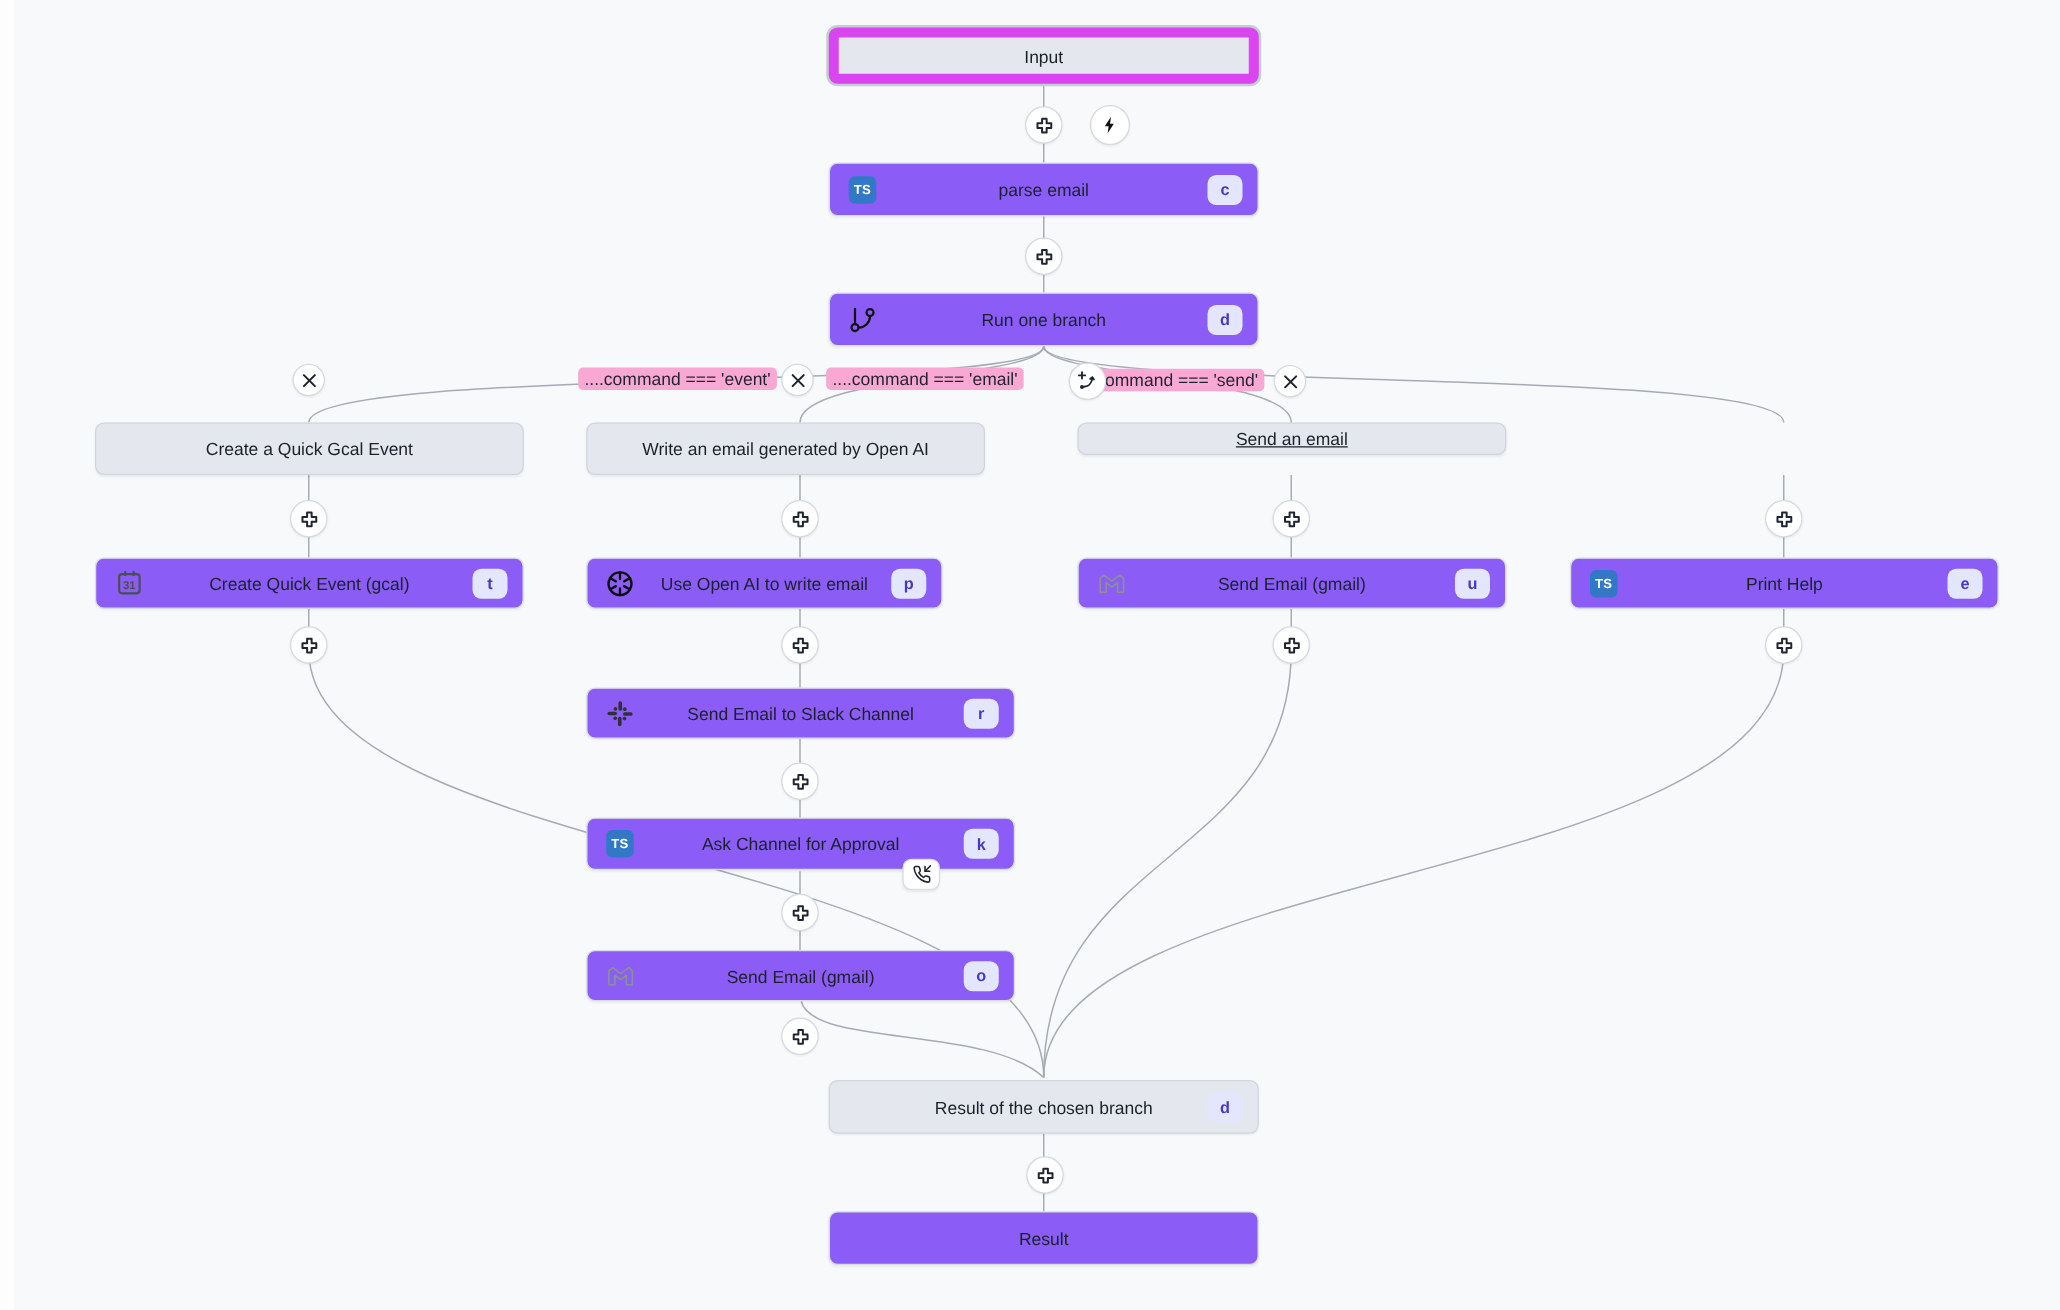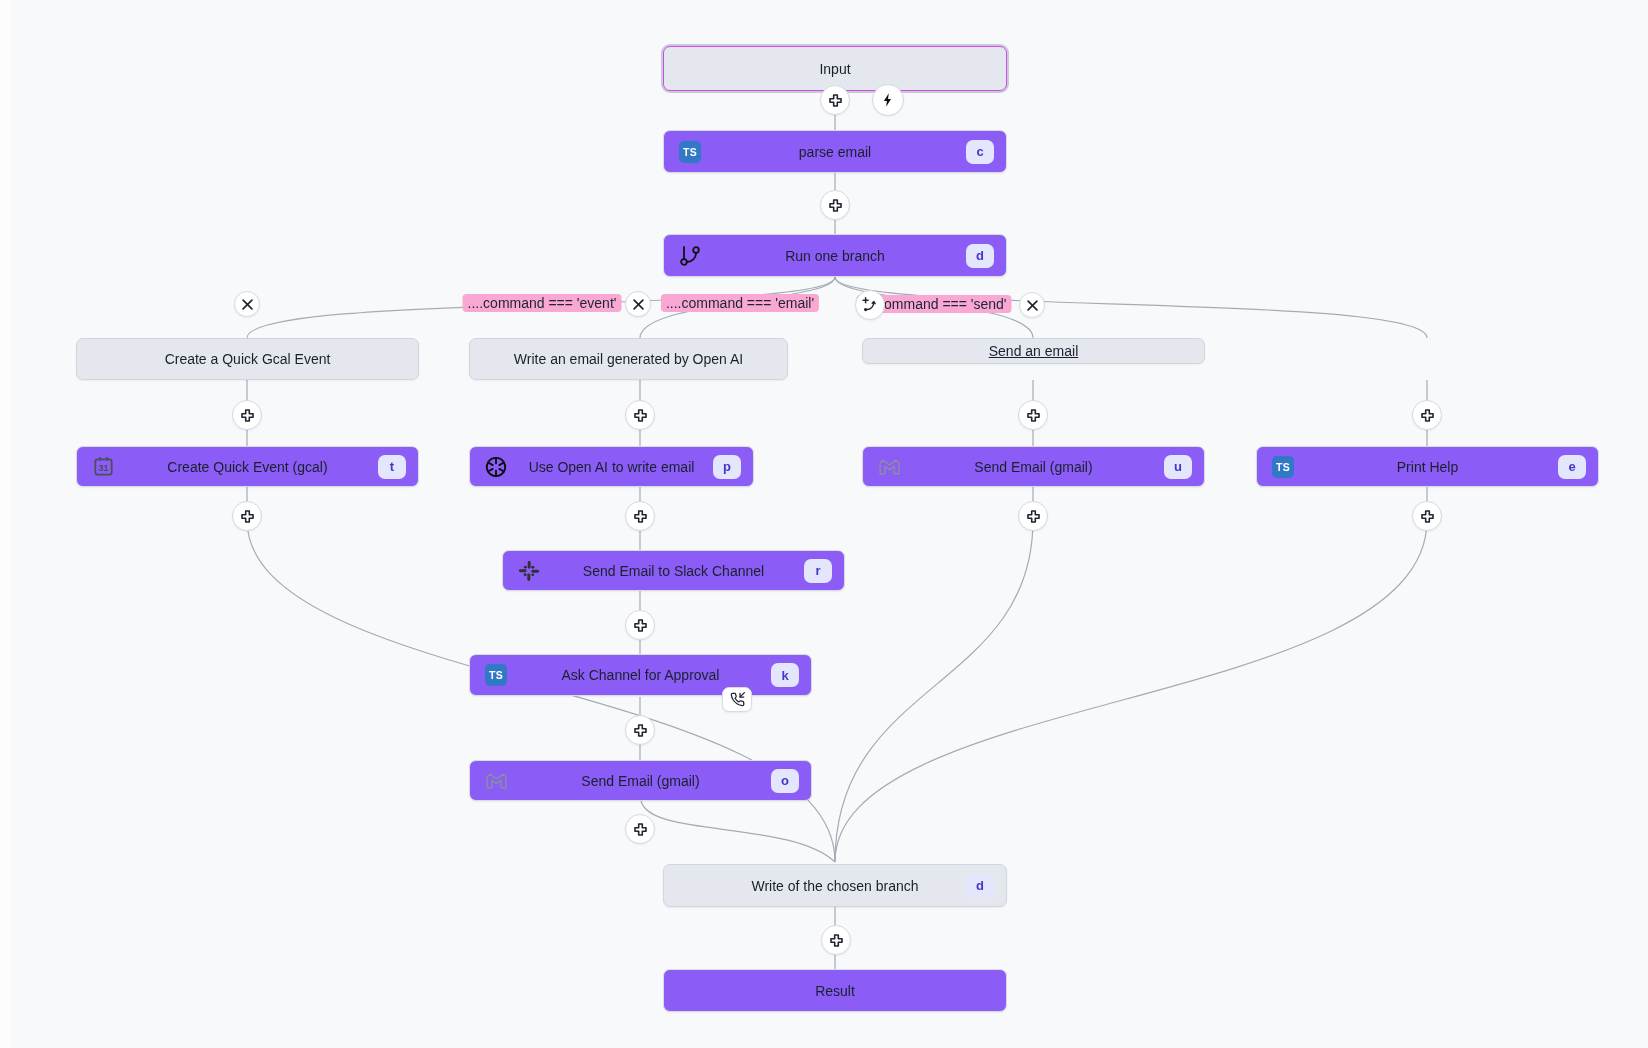--- a/index.html
+++ b/index.html
@@ -20,23 +20,22 @@
     border:1px solid #d9dde3;
     border-radius:7px;
     box-shadow:0 1px 2px rgba(16,24,40,.06);
     display:flex;align-items:center;justify-content:center;
     font-size:14px;color:#1a212c;
     box-sizing:border-box;
   }
   .node .title{white-space:nowrap;}
   .virtual{background:#e4e8ee;border-color:#cfd6de;}
   .selected{
-    border:1px solid #d946ef;
+    border:8px solid #d946ef;
     box-shadow:0 0 0 2px #c6ccd4;
-    margin-top:24px;
   }
   .icon-slot{
     position:absolute;left:13px;top:50%;transform:translateY(-50%);
     width:26px;height:26px;display:flex;align-items:center;justify-content:center;
   }
   .badge{
     position:absolute;right:12px;top:50%;transform:translateY(-50%);
     min-width:28px;height:24px;border-radius:7px;
     background:#e3e6fc;color:#4338c8;
     font-weight:bold;font-size:13px;
@@ -280,21 +279,21 @@
       <svg width="17" height="17" viewBox="0 0 16 16">
         <path d="M6.3 2.8 h3.4 v3.5 h3.5 v3.4 h-3.5 v3.5 h-3.4 v-3.5 H2.8 V6.3 h3.5 Z" fill="#ffffff" stroke="#1f2430" stroke-width="1.5" stroke-linejoin="round"></path>
       </svg>
     </div>
   <div class="circle-btn" style="left:1427px;top:516px;">
       <svg width="17" height="17" viewBox="0 0 16 16">
         <path d="M6.3 2.8 h3.4 v3.5 h3.5 v3.4 h-3.5 v3.5 h-3.4 v-3.5 H2.8 V6.3 h3.5 Z" fill="#ffffff" stroke="#1f2430" stroke-width="1.5" stroke-linejoin="round"></path>
       </svg>
     </div>
 
-  <div class="node" style="left:469px;top:550px;width:343px;height:41px;margin-left:33px;">
+  <div class="node" style="left:469px;top:550px;width:343px;height:41px;">
     <span class="icon-slot">
       <svg width="22" height="22" viewBox="0 0 24 24" fill="#2f3136">
         <g>
             <rect x="10.6" y="1" width="3.2" height="8.4" rx="1.6"></rect>
             <rect x="6.4" y="6.2" width="3.2" height="3.2" rx="1.6"></rect>
           </g>
         <g transform="rotate(90 12 12)">
             <rect x="10.6" y="1" width="3.2" height="8.4" rx="1.6"></rect>
             <rect x="6.4" y="6.2" width="3.2" height="3.2" rx="1.6"></rect>
           </g>
@@ -349,21 +348,21 @@
     <span class="badge">o</span>
   </div>
 
   <div class="circle-btn" style="left:640px;top:829px;">
       <svg width="17" height="17" viewBox="0 0 16 16">
         <path d="M6.3 2.8 h3.4 v3.5 h3.5 v3.4 h-3.5 v3.5 h-3.4 v-3.5 H2.8 V6.3 h3.5 Z" fill="#ffffff" stroke="#1f2430" stroke-width="1.5" stroke-linejoin="round"></path>
       </svg>
     </div>
 
   <div class="node virtual" style="left:663px;top:864px;width:344px;height:43px;">
-    <span class="title">Write of the chosen branch</span>
+    <span class="title">Result of the chosen branch</span>
     <span class="badge">d</span>
   </div>
 
   <div class="circle-btn" style="left:836px;top:940px;">
       <svg width="17" height="17" viewBox="0 0 16 16">
         <path d="M6.3 2.8 h3.4 v3.5 h3.5 v3.4 h-3.5 v3.5 h-3.4 v-3.5 H2.8 V6.3 h3.5 Z" fill="#ffffff" stroke="#1f2430" stroke-width="1.5" stroke-linejoin="round"></path>
       </svg>
     </div>
 
   <div class="node" style="left:663px;top:969px;width:344px;height:43px;">

